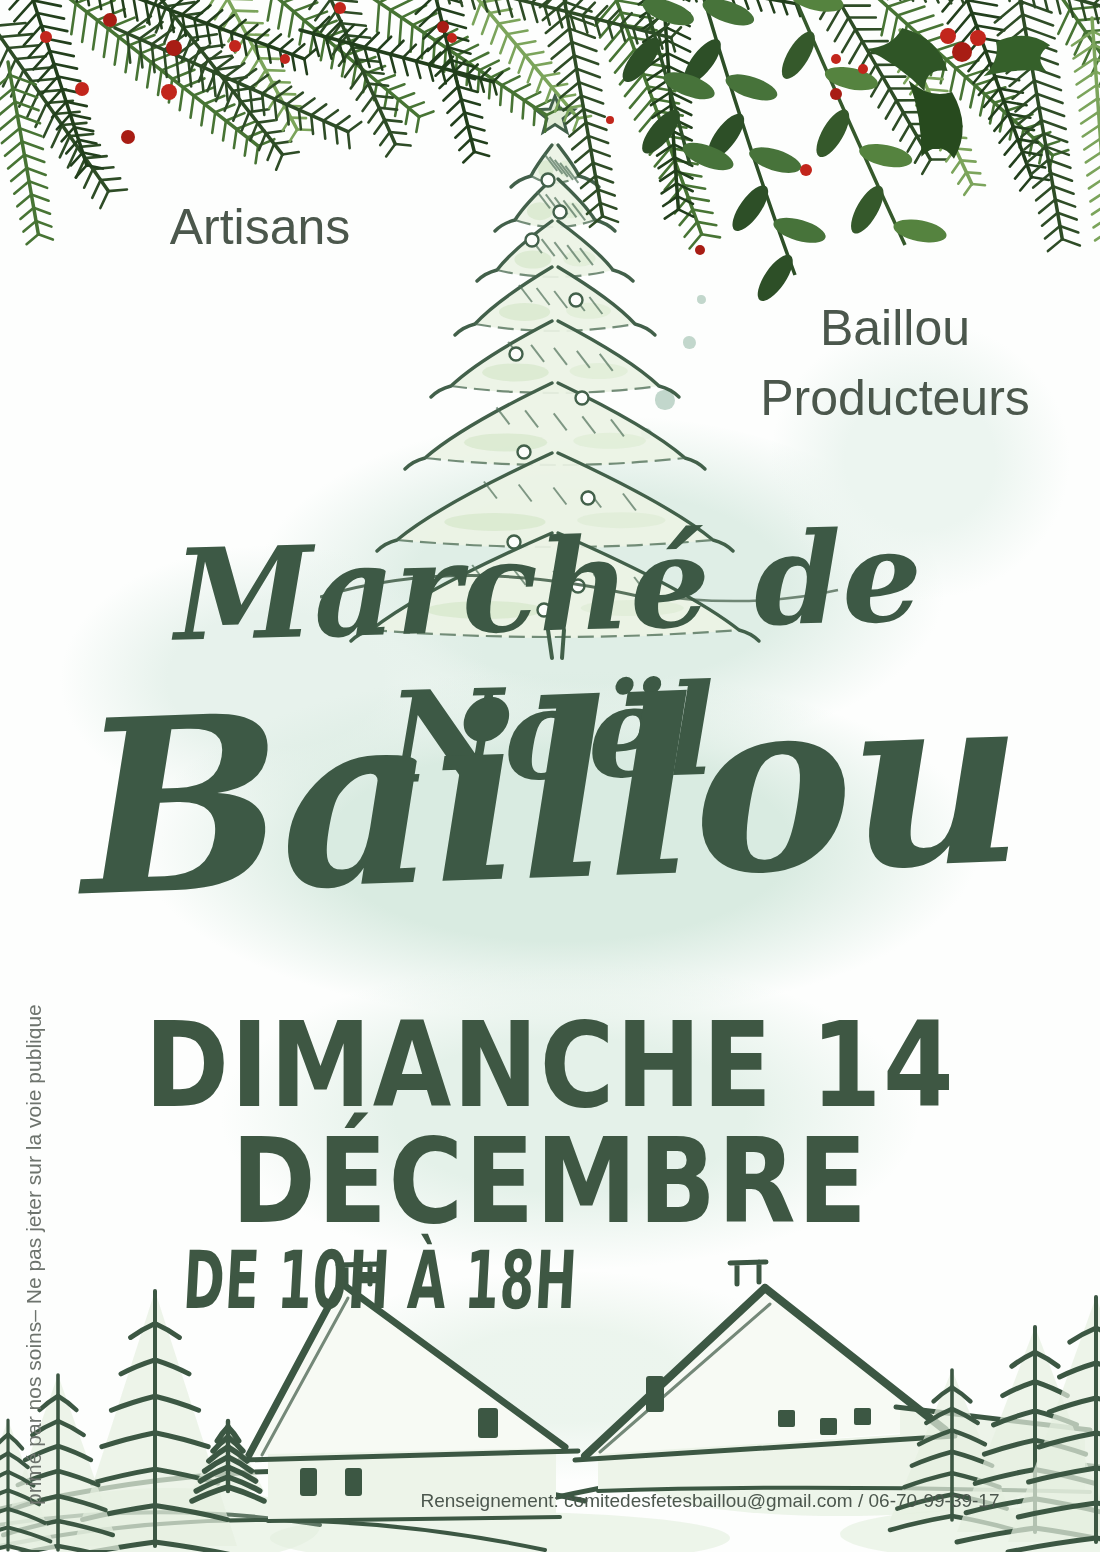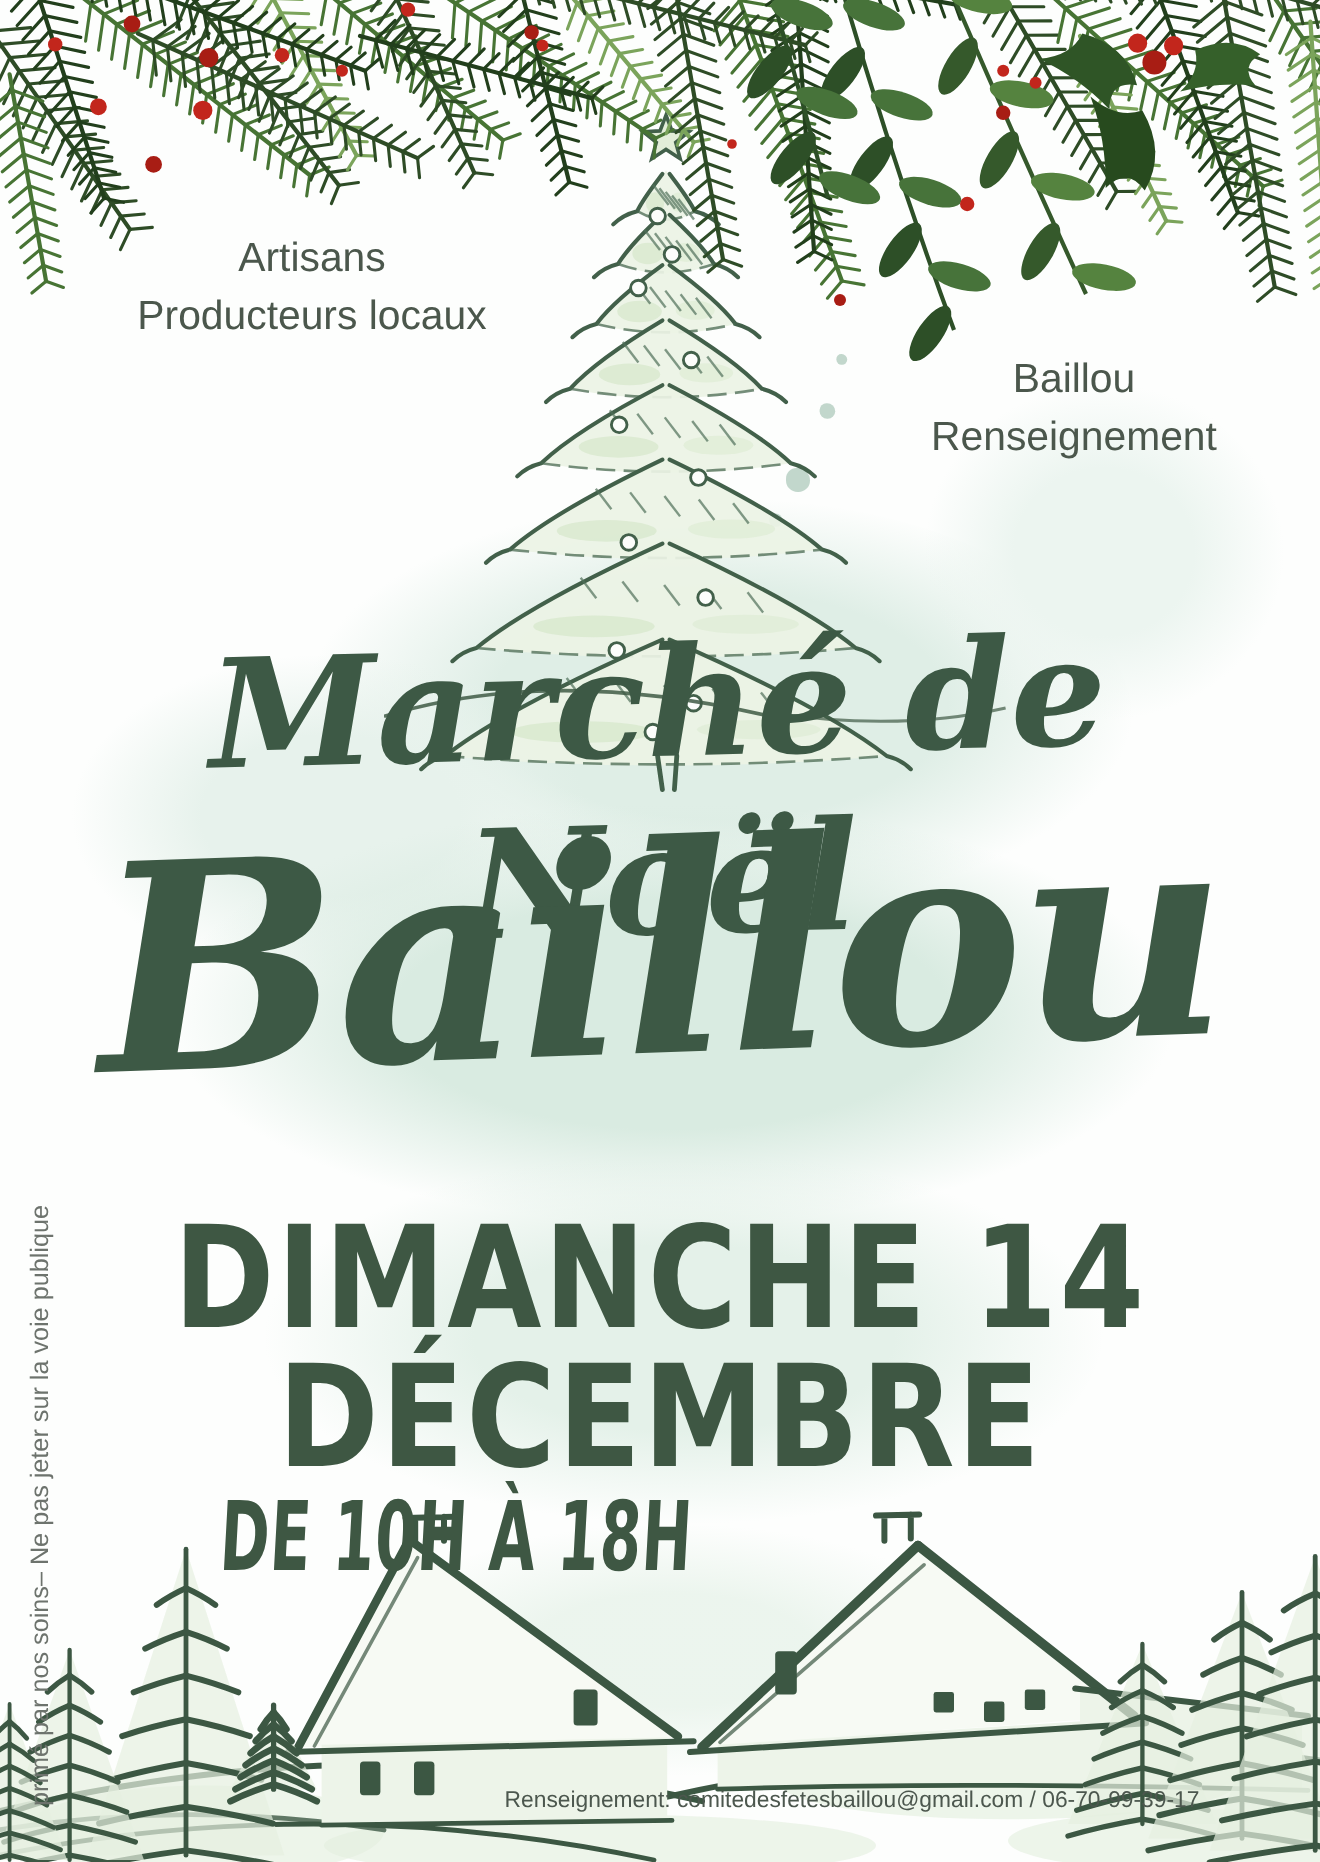--- a/index.html
+++ b/index.html
@@ -17,21 +17,21 @@
   .b3{left:140px;top:670px;width:840px;height:350px;border-radius:46% 54% 52% 48%/55% 45% 50% 50%;
       background:radial-gradient(closest-side,#d9ebe1 55%,rgba(217,235,225,0));}
   .b4{left:220px;top:960px;width:700px;height:310px;border-radius:52% 48% 46% 54%/50% 50% 58% 42%;
       background:radial-gradient(closest-side,#e4f1e9 50%,rgba(228,241,233,0));}
   .b5{left:770px;top:320px;width:300px;height:280px;border-radius:50% 50% 55% 45%/52% 48% 45% 55%;
       background:radial-gradient(closest-side,#ecf5f0 50%,rgba(236,245,240,0));}
   .b6{left:300px;top:1270px;width:520px;height:210px;border-radius:50% 50% 50% 50%/60% 40% 55% 45%;
       background:radial-gradient(closest-side,rgba(234,244,236,.9) 45%,rgba(234,244,236,0));}
   .dot{position:absolute;border-radius:46% 54% 50% 50%;background:#aecabb;opacity:.75;}
   
-  .feat{color:#4b574c;font-size:34px;line-height:1.40;text-align:center;z-index:5;}
+  .feat{color:#4b574c;font-size:50px;line-height:1.40;text-align:center;z-index:5;}
   .script{font-family:"DejaVu Serif",serif;font-style:italic;font-weight:bold;color:#3d5945;
           width:1100px;left:0;text-align:center;z-index:5;}
   .t-marche{top:512px;font-size:126px;transform:rotate(-1.5deg);}
   .t-baillou{top:652px;font-size:240px;transform:rotate(-2deg);letter-spacing:-4px;}
   .dateline{font-family:"DejaVu Sans",sans-serif;font-weight:bold;color:#3e5743;width:1100px;left:0;
             text-align:center;font-size:118px;letter-spacing:2px;z-index:5;}
   .d1{top:996px;transform:scaleX(.86);}
   .d2{top:1112px;transform:scaleX(.86);}
   .hours{font-family:"DejaVu Sans",sans-serif;font-weight:bold;color:#3e5743;left:186px;top:1234px;
          font-size:80px;letter-spacing:1px;transform:scale(.62,1) skewX(-5deg);transform-origin:0 0;z-index:5;}
@@ -1335,26 +1335,25 @@
         <path d="M1096,210 Q1133.0605714285714,216 1163.3828571428571,224" stroke="#3c5743" stroke-width="5" fill="none" stroke-linecap="round"></path>
         <path d="M1096,245 Q1053.2697142857144,251 1018.3085714285714,259" stroke="#3c5743" stroke-width="5" fill="none" stroke-linecap="round"></path>
         <path d="M1096,245 Q1138.7302857142856,251 1173.6914285714286,259" stroke="#3c5743" stroke-width="5" fill="none" stroke-linecap="round"></path>
         <path d="M1096,280 Q1047.6,286 1008,294" stroke="#3c5743" stroke-width="5" fill="none" stroke-linecap="round"></path>
         <path d="M1096,280 Q1144.4,286 1184,294" stroke="#3c5743" stroke-width="5" fill="none" stroke-linecap="round"></path>
       </g>
   </svg>
 
   <div class="abs feat" style="left:10px;top:192px;width:500px">
     <div>Artisans</div>
-    <div>Producteurs locaux</div>
   </div>
 
   <div class="abs feat" style="left:700px;top:293px;width:390px">
     <div>Baillou</div>
-    <div>Renseignement</div>
+    <div>Producteurs</div>
   </div>
 
   <div class="abs script t-marche">Marché de Noël</div>
   <div class="abs script t-baillou">Baillou</div>
 
   <div class="abs dateline d1">DIMANCHE 14</div>
   <div class="abs dateline d2">DÉCEMBRE</div>
   <div class="abs hours">DE 10H À 18H</div>
 
   <div class="abs contact">Renseignement: comitedesfetesbaillou@gmail.com / 06-70-99-39-17</div>

